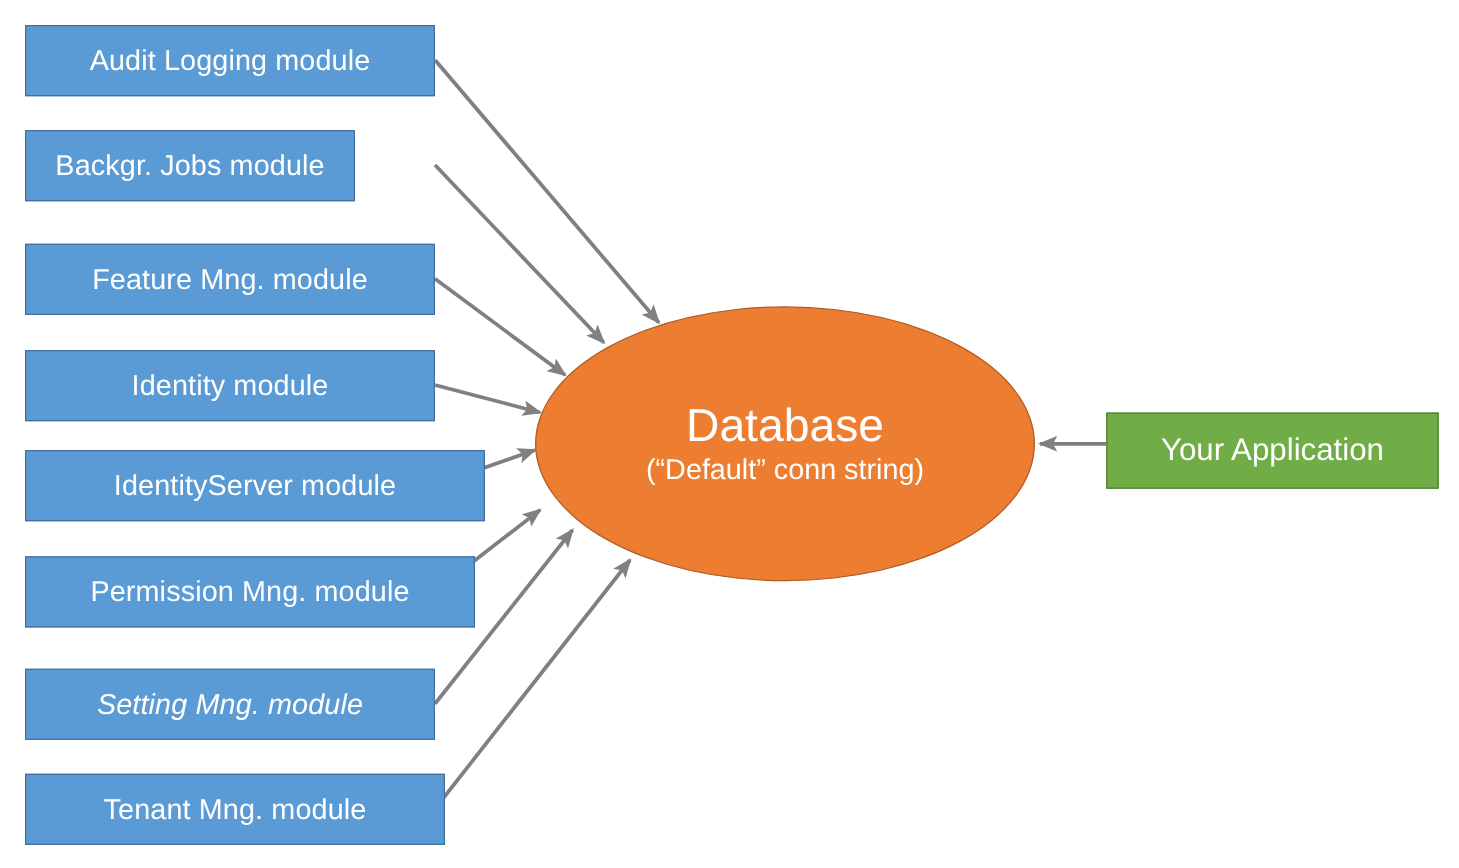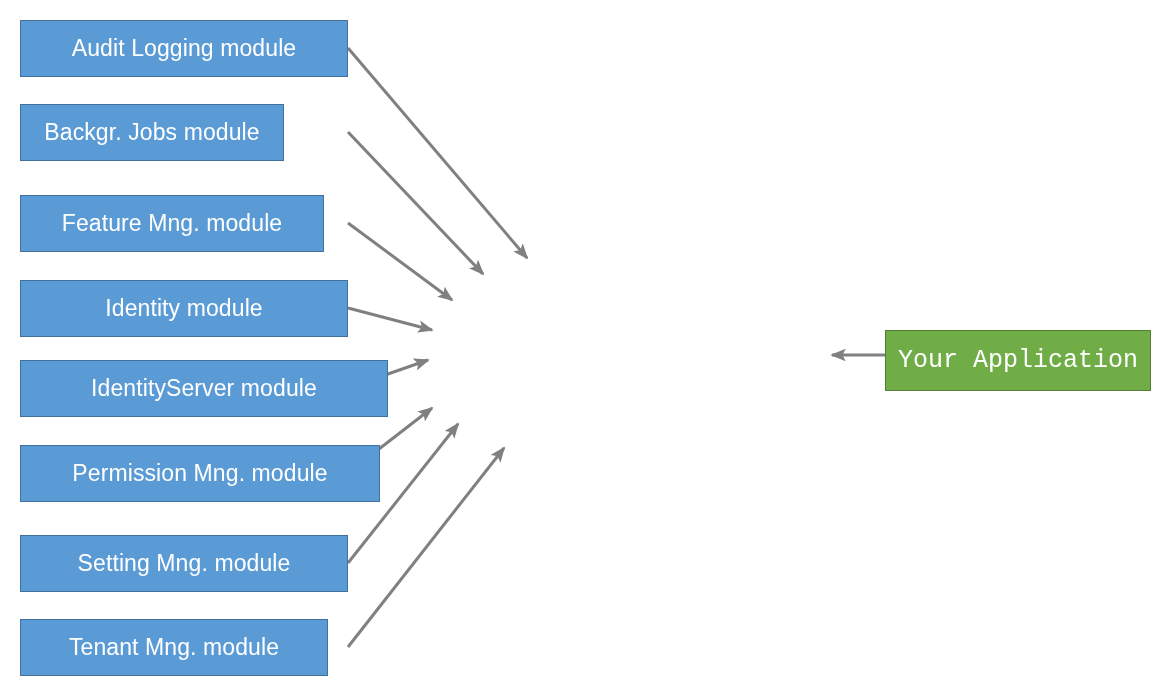--- a/index.html
+++ b/index.html
@@ -63,21 +63,20 @@
     position: absolute;
     box-sizing: border-box;
     background: #70ad47;
     border: 1.5px solid #507e32;
     display: flex;
     align-items: center;
     justify-content: center;
     color: #ffffff;
     font-size: 25px;
     white-space: nowrap;
-    font-family: Liberation Mono, monospace;
   }
 </style>
 </head>
 <body>
 
 <div id="canvas">
 
   <svg id="edges" viewBox="0 0 1167 694" width="1167" height="694" aria-hidden="true">
     <defs>
       <marker id="arrowhead" markerWidth="5.2" markerHeight="4.2" refX="4.6" refY="2.1" orient="auto" markerUnits="strokeWidth">
@@ -97,38 +96,42 @@
       </g>
   </svg>
 
   <div id="modules-layer">
       <div class="module-box" style="left: 20px; top: 20px; width: 328px; height: 57px;">
         <span>Audit Logging module</span>
       </div>
       <div class="module-box" style="left: 20px; top: 104px; width: 264px; height: 57px;">
         <span>Backgr. Jobs module</span>
       </div>
-      <div class="module-box" style="left: 20px; top: 195px; width: 304px; height: 57px;">
+      <div class="module-box" style="left: 20px; top: 195px; width: 328px; height: 57px;">
         <span>Feature Mng. module</span>
       </div>
       <div class="module-box" style="left: 20px; top: 280px; width: 328px; height: 57px;">
         <span>Identity module</span>
       </div>
       <div class="module-box" style="left: 20px; top: 360px; width: 368px; height: 57px;">
         <span>IdentityServer module</span>
       </div>
       <div class="module-box" style="left: 20px; top: 445px; width: 360px; height: 57px; justify-content: center;">
         <span>Permission Mng. module</span>
       </div>
-      <div class="module-box" style="left: 20px; top: 535px; width: 328px; height: 57px;">
+      <div class="module-box" style="left: 20px; top: 535px; width: 328px; height: 57px; font-style: italic;">
         <span>Setting Mng. module</span>
       </div>
-      <div class="module-box" style="left: 20px; top: 619px; width: 308px; height: 57px;">
+      <div class="module-box" style="left: 20px; top: 619px; width: 336px; height: 57px;">
         <span>Tenant Mng. module</span>
       </div>
     </div>
 
+  <div class="db-ellipse" id="db-node" style="left: 428px; top: 245px; width: 400px; height: 220px;">
+    <div class="db-title">Database</div>
+    <div class="db-sub">(“Default” conn string)</div>
+  </div>
 
   <div class="app-box" id="app-node" style="left: 885px; top: 330px; width: 266px; height: 61px;">
     <span>Your Application</span>
   </div>
 
 </div>
 
 </body></html>

